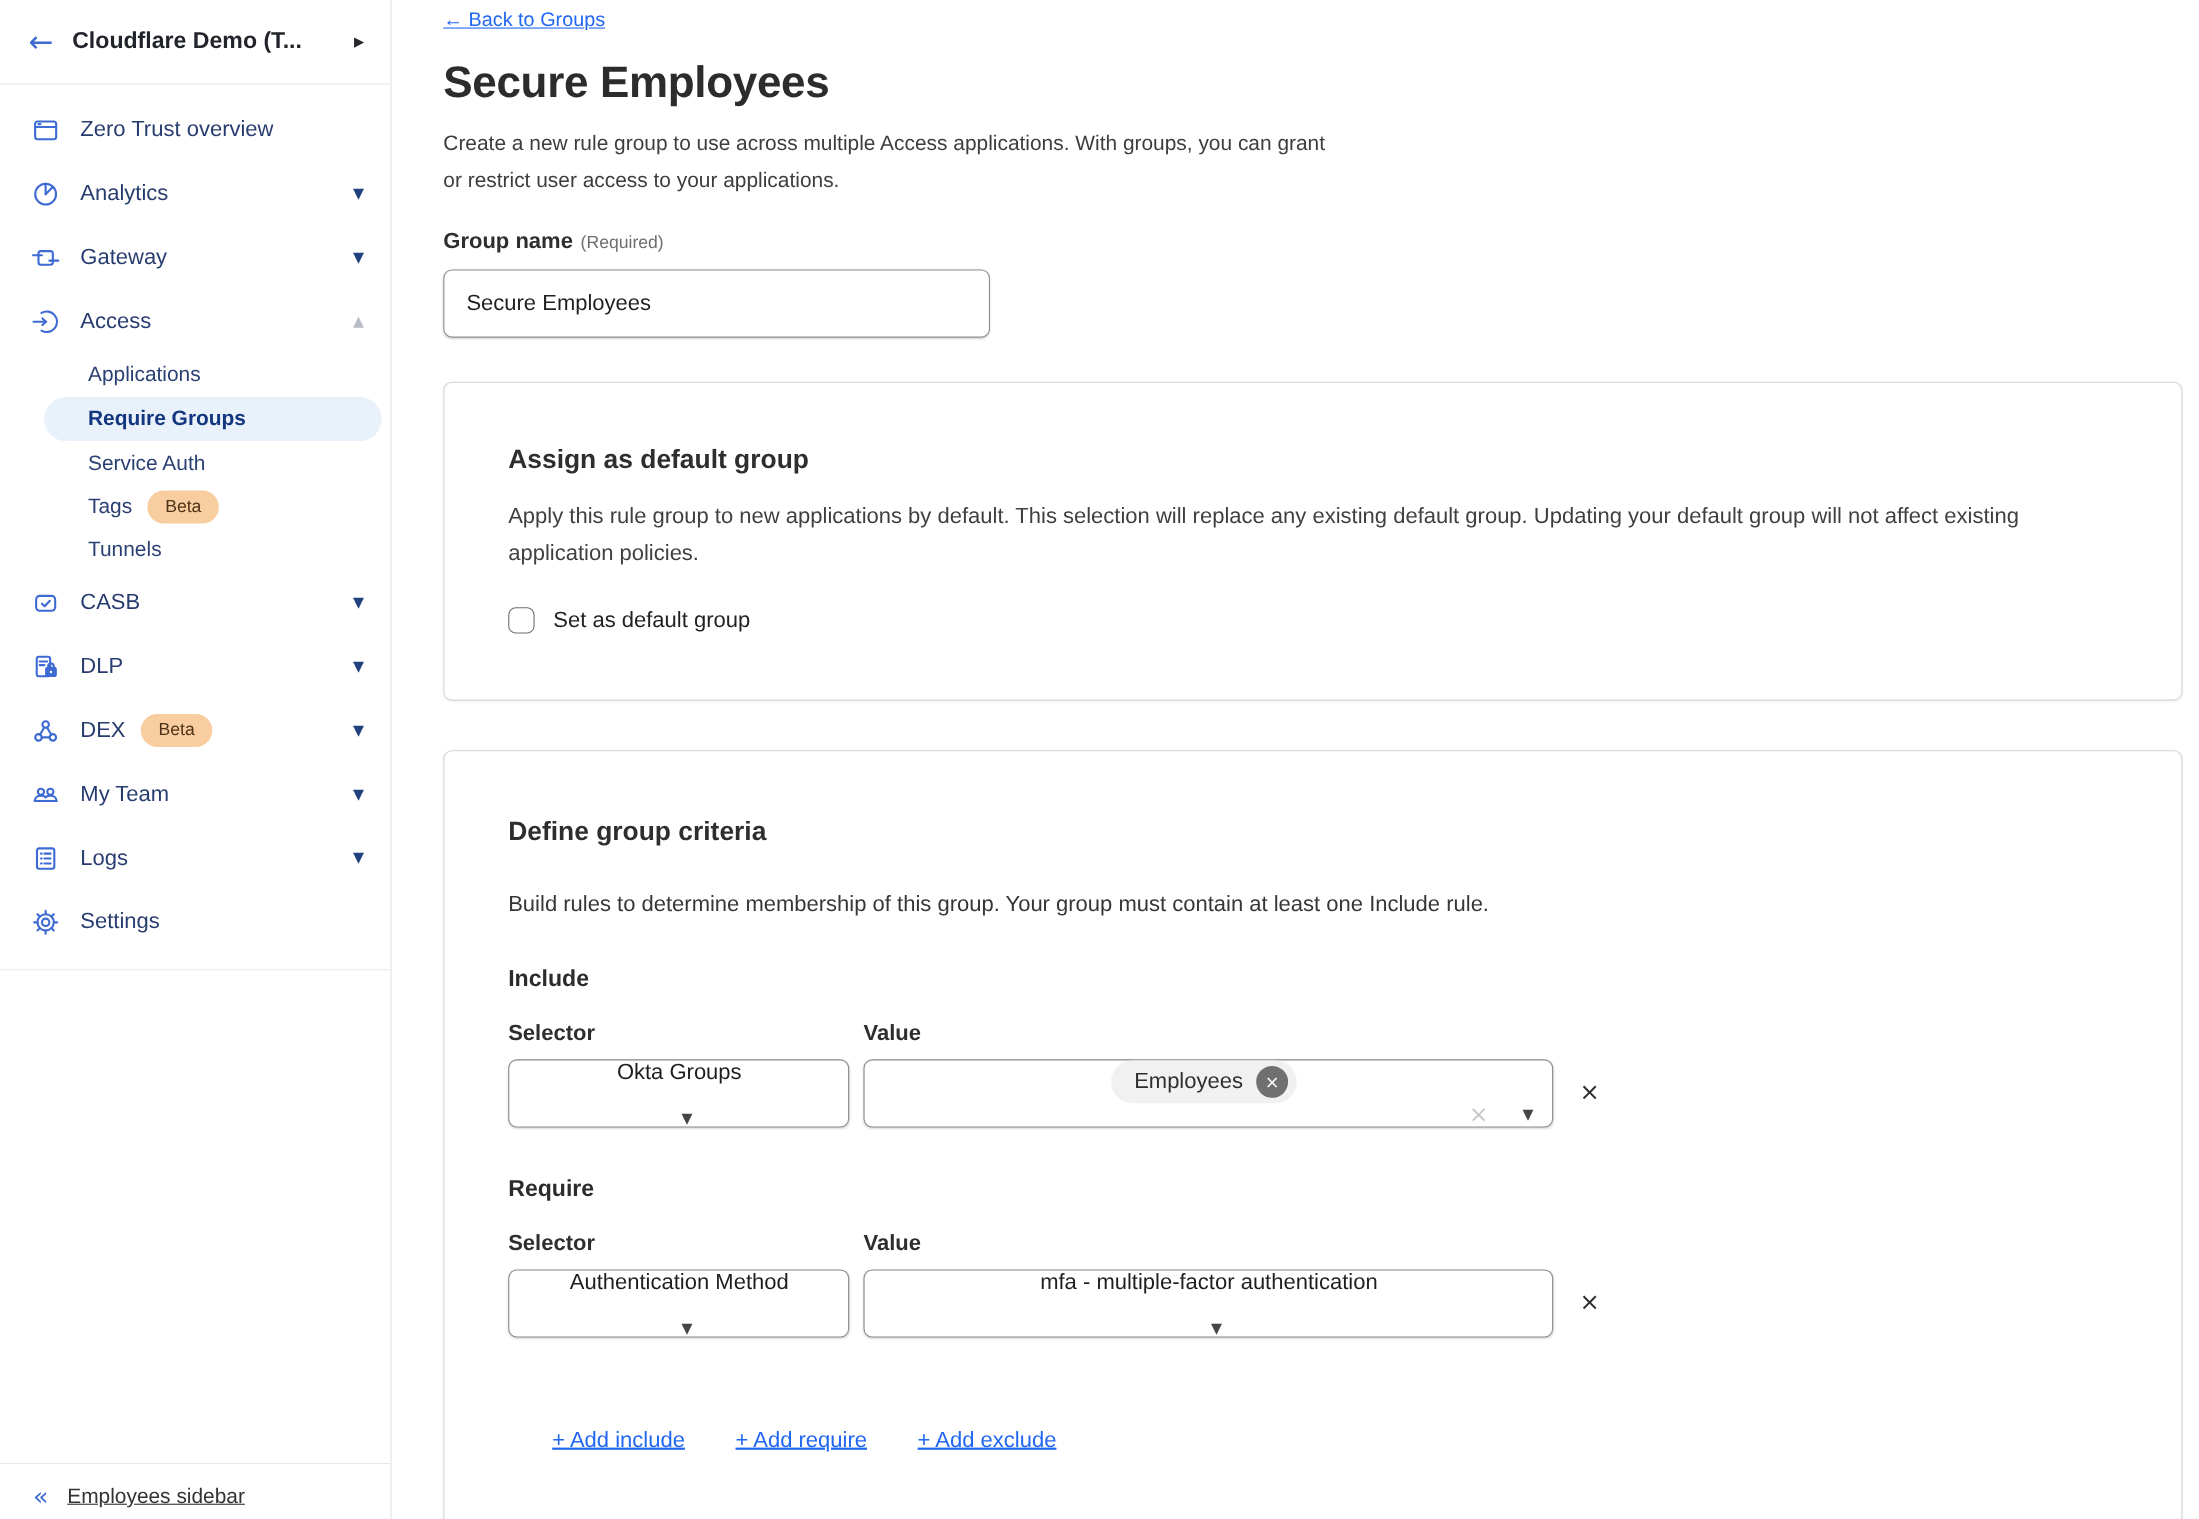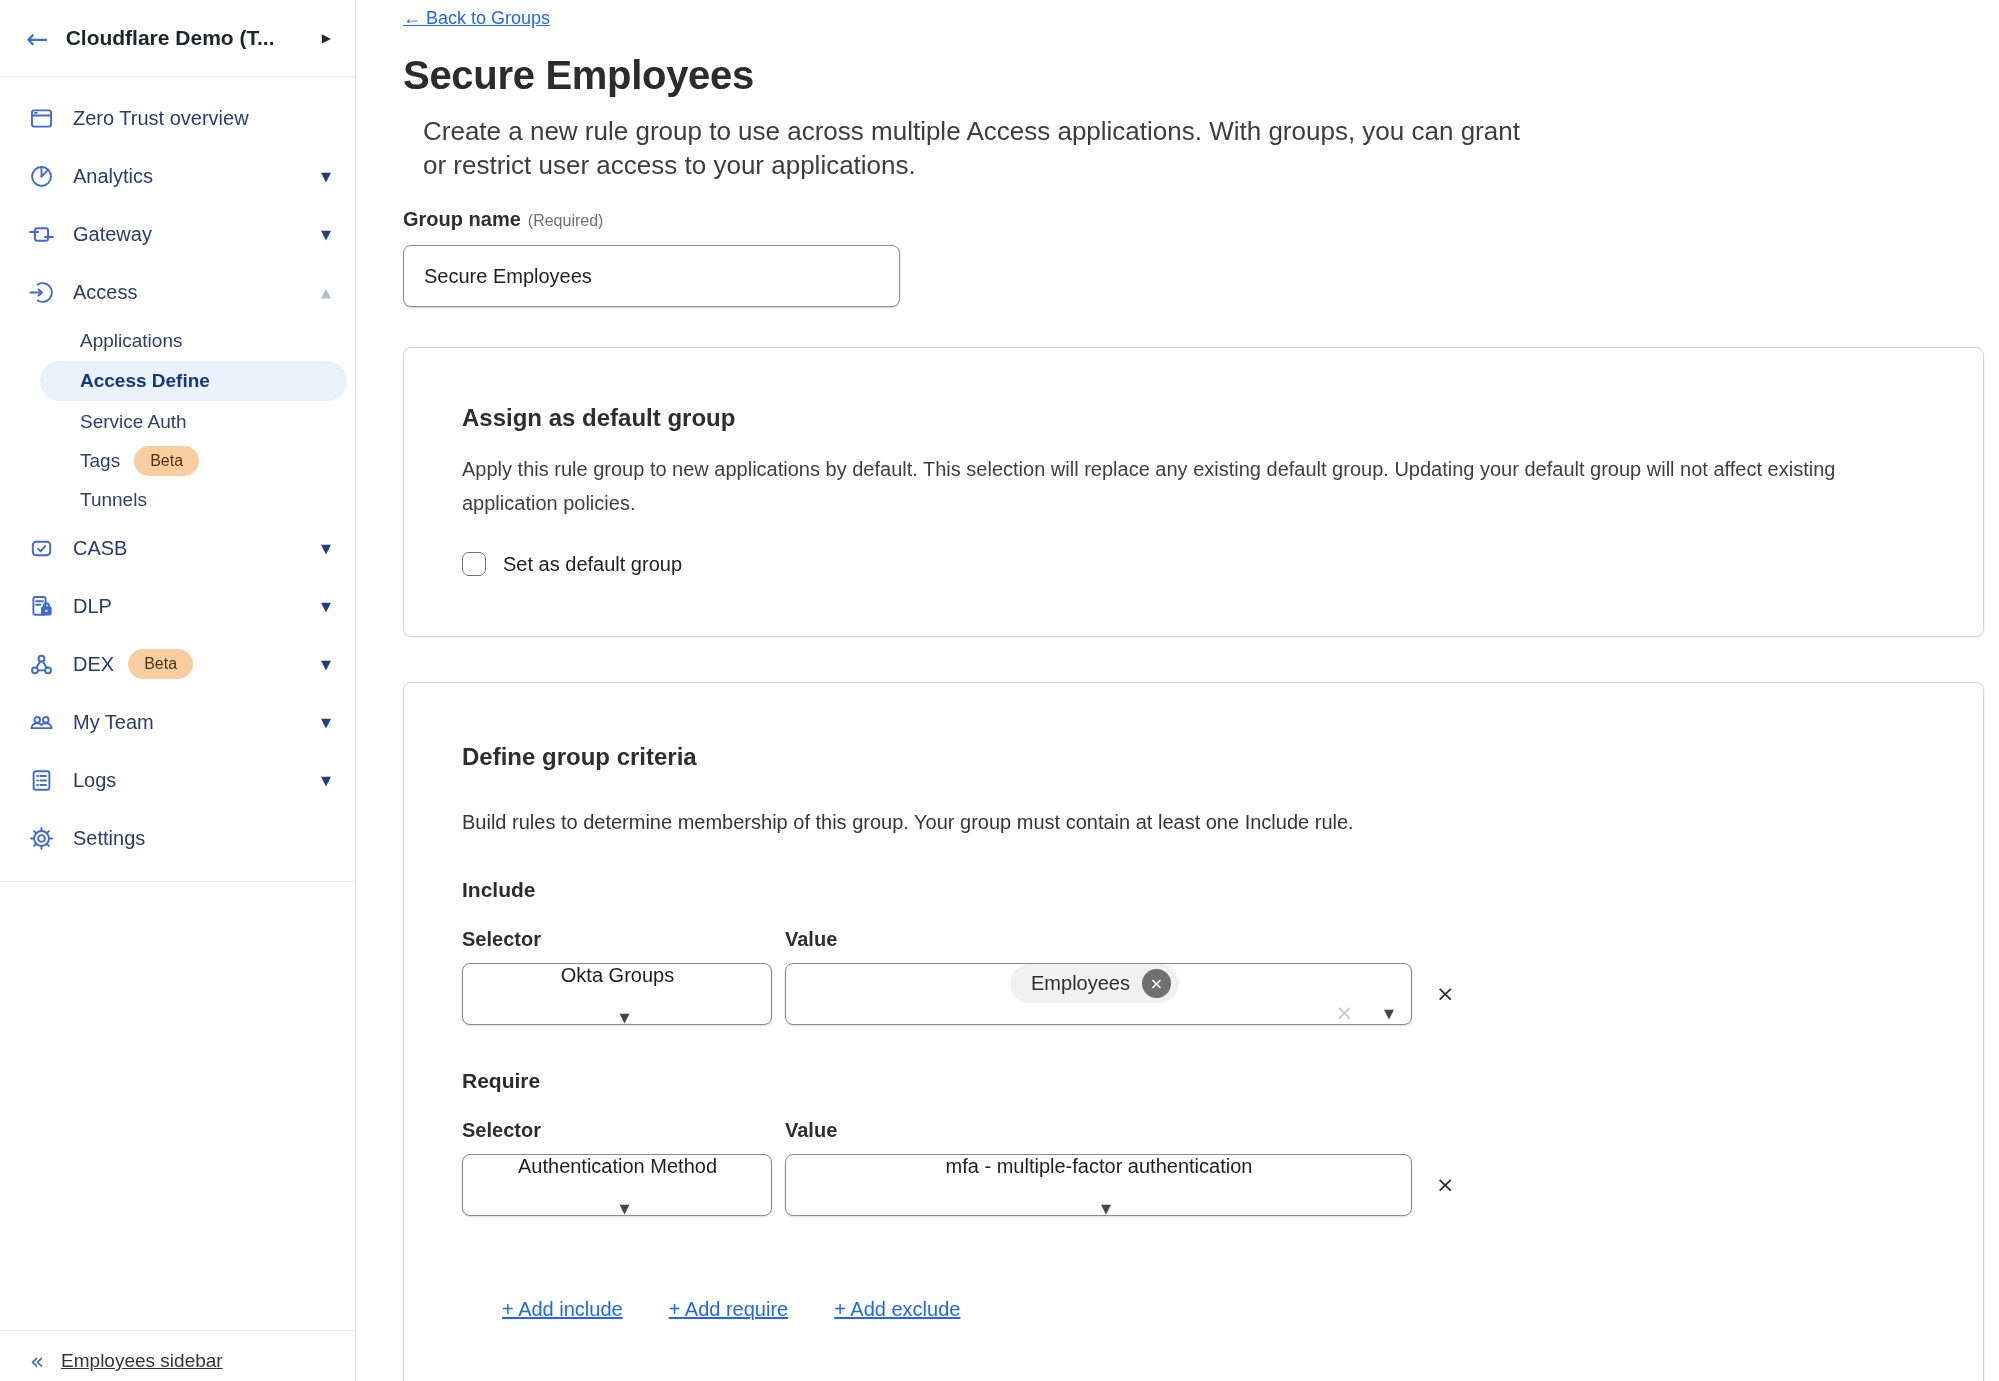--- a/index.html
+++ b/index.html
@@ -52,21 +52,21 @@
     height:51px; display:flex; align-items:center; gap:17px;
     padding:10px 0 0 30px; cursor:pointer;
   }
   .sb-collapse-icon { color:#3e6ad3; font-size:23px; }
   .sb-footer-label { font-size:19px; color:#343434; text-decoration:underline; }
 
   
   .main { flex:1; padding:8px 0 0 47px; overflow:hidden; }
   .back-link { display:inline-block; color:#2166f1; font-size:18px; text-decoration:underline; cursor:pointer; }
   .page-title { margin:24px 0 0; font-size:40px; font-weight:700; color:#2c2c2e; letter-spacing:-0.3px; }
-  .page-desc { margin-top:16px; font-size:26px; line-height:34px; color:#3d3d3d;margin-left:20px; }
+  .page-desc { margin-top:16px; font-size:19px; line-height:34px; color:#3d3d3d; }
   .line { white-space:nowrap; }
 
   .form-row { display:flex; margin-top:26px; }
   .field-label { font-size:20px; font-weight:700; color:#2e2e2e; }
   .req-hint { font-size:16px; color:#6e6e6e; font-weight:400; margin-left:7px; }
   .name-col { width:497px; margin-right:37px; }
   .text-input {
     margin-top:14px; width:497px; height:62px;
     border:1.5px solid #8e8e8e; border-radius:8px;
     font-size:20px; padding:0 20px; color:#1f1f1f;
@@ -189,21 +189,21 @@
             </svg>
         </span>
         <span class="nav-label">Access</span>
         <span class="nav-caret up glyph">▲</span>
       </div>
 
       <div class="sub-item">
         <span class="sub-label">Applications</span>
       </div>
       <div class="sub-item active">
-        <span class="sub-label">Access Define</span>
+        <span class="sub-label">Require Groups</span>
       </div>
       <div class="sub-item">
         <span class="sub-label">Service Auth</span>
       </div>
       <div class="sub-item">
         <span class="sub-label">Tags</span>
         <span class="badge">Beta</span>
       </div>
       <div class="sub-item">
         <span class="sub-label">Tunnels</span>

